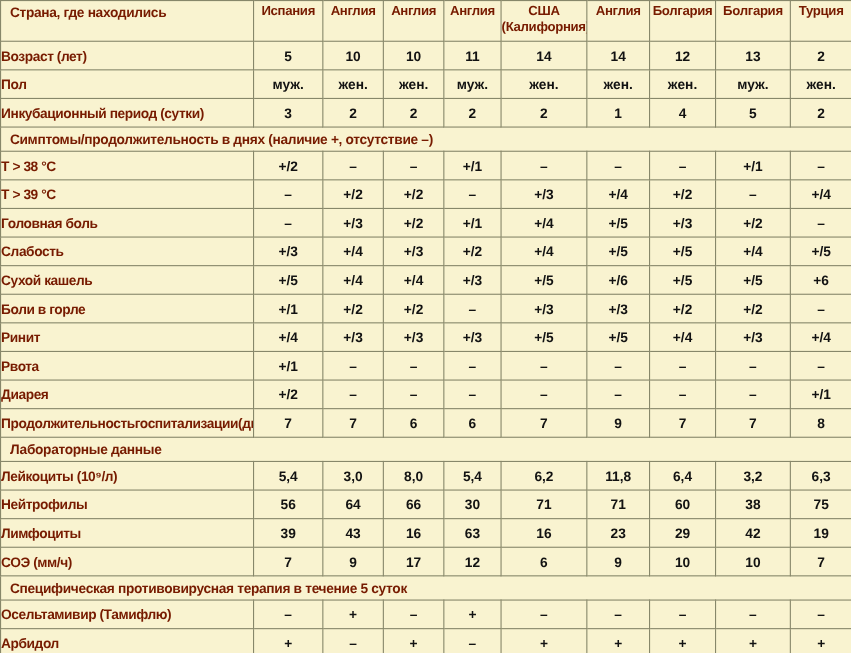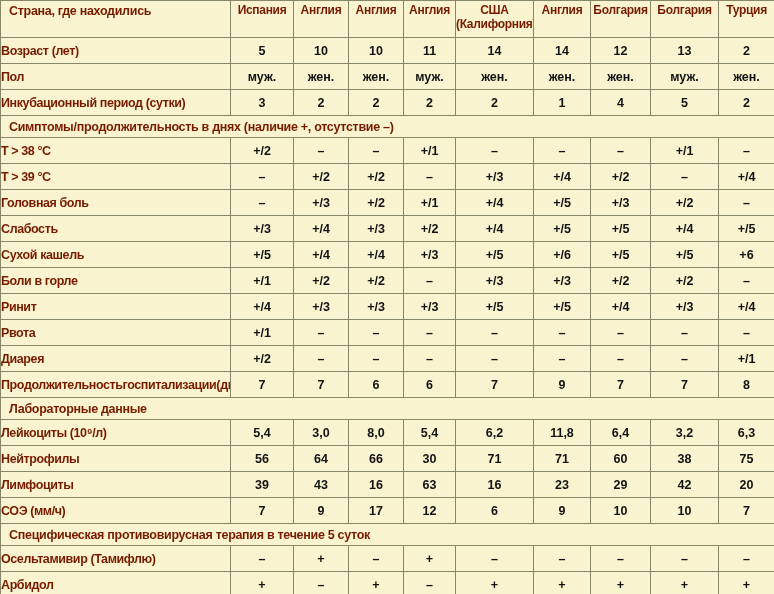--- a/index.html
+++ b/index.html
@@ -295,21 +295,21 @@
         <tr class="row-data">
           <td class="row-label">Лимфоциты</td>
           <td class="cell-value">39</td>
           <td class="cell-value">43</td>
           <td class="cell-value">16</td>
           <td class="cell-value">63</td>
           <td class="cell-value">16</td>
           <td class="cell-value">23</td>
           <td class="cell-value">29</td>
           <td class="cell-value">42</td>
-          <td class="cell-value">20</td>
+          <td class="cell-value">19</td>
         </tr>
         <tr class="row-data">
           <td class="row-label">СОЭ (мм/ч)</td>
           <td class="cell-value">7</td>
           <td class="cell-value">9</td>
           <td class="cell-value">17</td>
           <td class="cell-value">12</td>
           <td class="cell-value">6</td>
           <td class="cell-value">9</td>
           <td class="cell-value">10</td>

